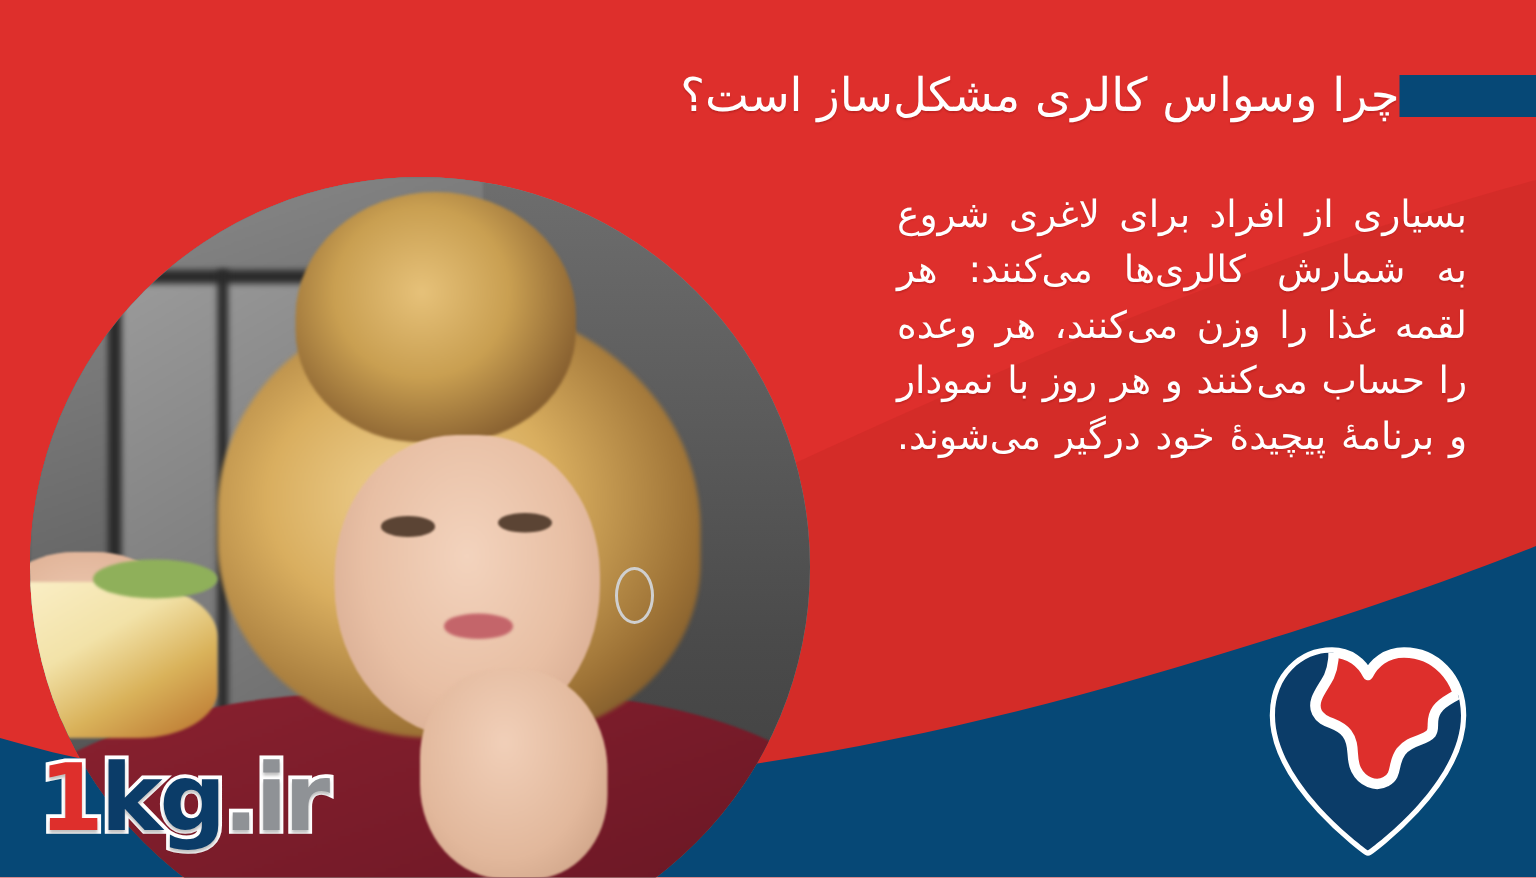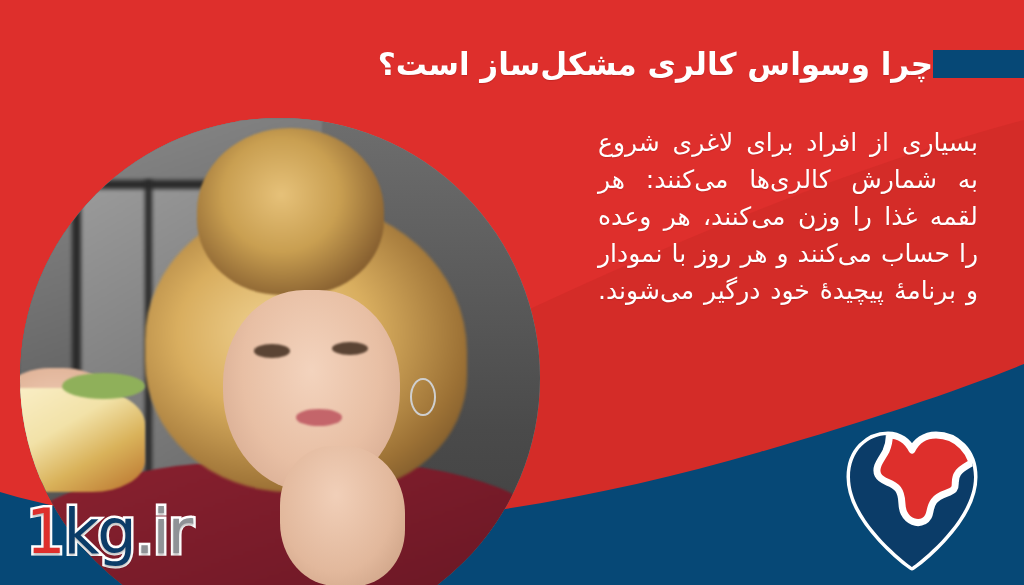--- a/index.html
+++ b/index.html
@@ -52,21 +52,21 @@
     width: 91px;
     height: 28px;
     background: #064876;
     flex: 0 0 auto;
     margin-left: 0;
   }
   .title-text {
     flex: 0 0 auto;
     color: #ffffff;
     font-size: 31px;
-    font-weight: bold;
+    font-weight: normal;
     letter-spacing: 0px;
     padding-right: 0;
     padding-left: 18px;
     white-space: nowrap;
     line-height: 1;
     text-shadow: 0 1px 1px rgba(120,10,10,0.25);
   }
 
   
   .body-copy {
@@ -184,21 +184,21 @@
     border: 2.5px solid #cfcfcf; border-radius: 50%;
     filter: blur(0.4px);
   }
 
   
   .logo-1kg {
     position: absolute;
     left: 26px;
     bottom: 22px;
     font-size: 62px;
-    font-weight: normal;
+    font-weight: bold;
     font-family: "DejaVu Sans", "Liberation Sans", sans-serif;
     letter-spacing: -2px;
     line-height: 1;
     direction: ltr;
   }
   .logo-1kg span {
     -webkit-text-stroke: 5px #ffffff;
     paint-order: stroke fill;
     text-shadow: 0 2px 2px rgba(0,0,0,0.25);
   }

